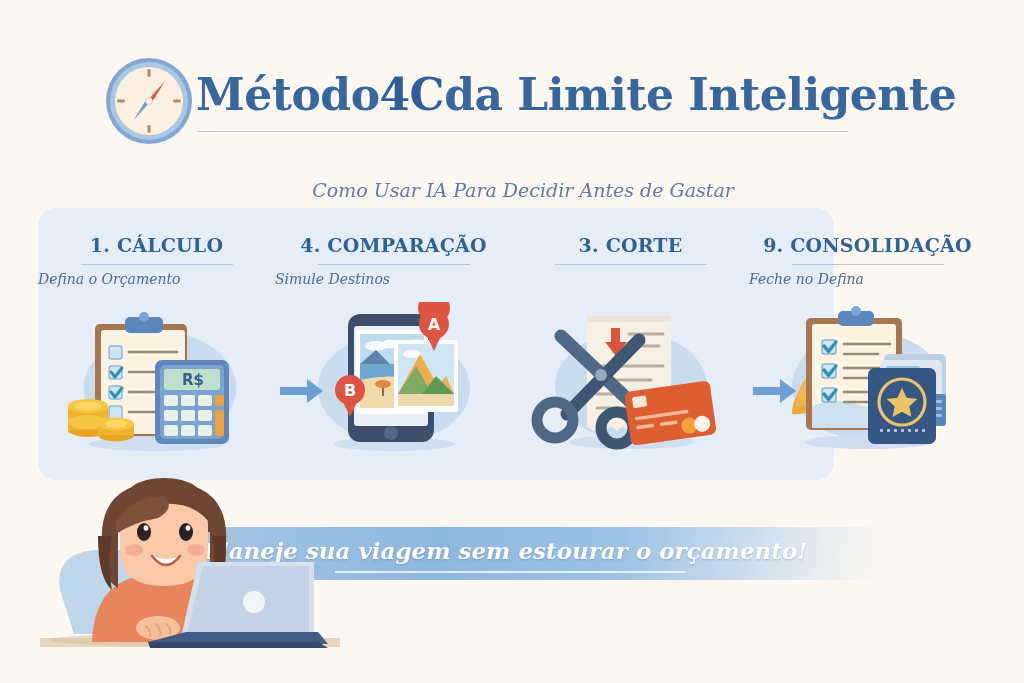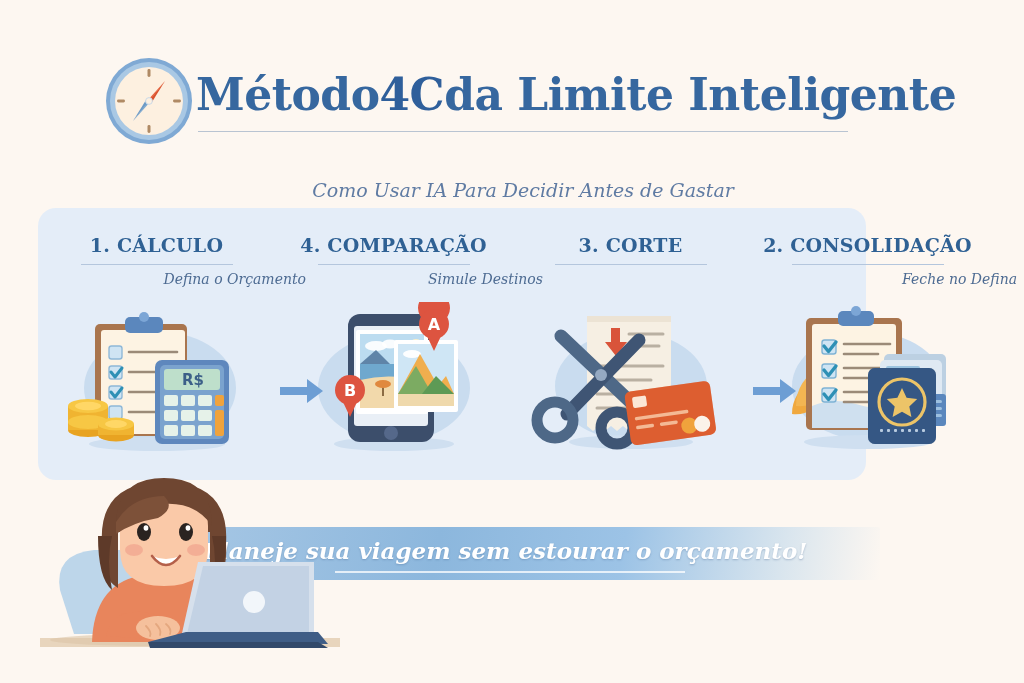--- a/index.html
+++ b/index.html
@@ -64,21 +64,20 @@
     margin-top: 39px;
   }
 
   
   #steps-panel {
     position: absolute;
     left: 38px; top: 208px;
     width: 796px; height: 272px;
     background: #e4edf8;
     border-radius: 18px;
-    padding-left: 32px;
   }
   #steps-row {
     position: absolute;
     left: 0; top: 0;
     width: 948px; height: 272px;
     display: flex;
   }
   .step {
     position: relative;
     flex: 1 1 0;
@@ -100,27 +99,26 @@
     position: absolute;
     left: 50%; top: 56px;
     transform: translateX(-50%);
     width: 152px; height: 1px;
     background: #b4c6dd;
   }
   .step-sub {
     position: absolute;
     left: 0; top: 63px;
     width: 100%;
-    text-align: right;
+    text-align: left;
     font-family: "DejaVu Serif", serif;
     font-style: italic;
     font-size: 14px;
     color: #4d6b92;
     white-space: nowrap;
-    margin-left: 31px;
   }
   .step-art {
     position: absolute;
     left: 50%; top: 94px;
     transform: translateX(-50%);
     width: 200px; height: 160px;
   }
 
   
   .step-arrow {
@@ -366,21 +364,21 @@
             <rect x="127" y="119" width="18" height="3.5" rx="1.6"></rect>
           </g>
           <circle cx="156" cy="126" r="8" fill="#f0a33c"></circle>
           <circle cx="169" cy="126" r="8" fill="#fbf3ea"></circle>
         </g>
       </svg>
 
     </div>
 
     <div class="step">
-      <div class="step-title">2. CONSOLIDAÇÃO</div>
+      <div class="step-title">9. CONSOLIDAÇÃO</div>
       <div class="step-rule"></div>
       <div class="step-sub">Feche no Defina</div>
 
       <svg class="step-art" viewBox="0 0 200 160">
         <ellipse cx="100" cy="84" rx="76" ry="54" fill="#c9dcef"></ellipse>
         <ellipse cx="100" cy="140" rx="64" ry="7" fill="#cfdff0"></ellipse>
 
         <g>
           <path d="M46 78 q-22 12 -22 34 q22 2 30 -18 z" fill="#f0a83e"></path>
           <path d="M54 64 q-26 14 -26 40 q26 2 34 -22 z" fill="#f3b552"></path>

